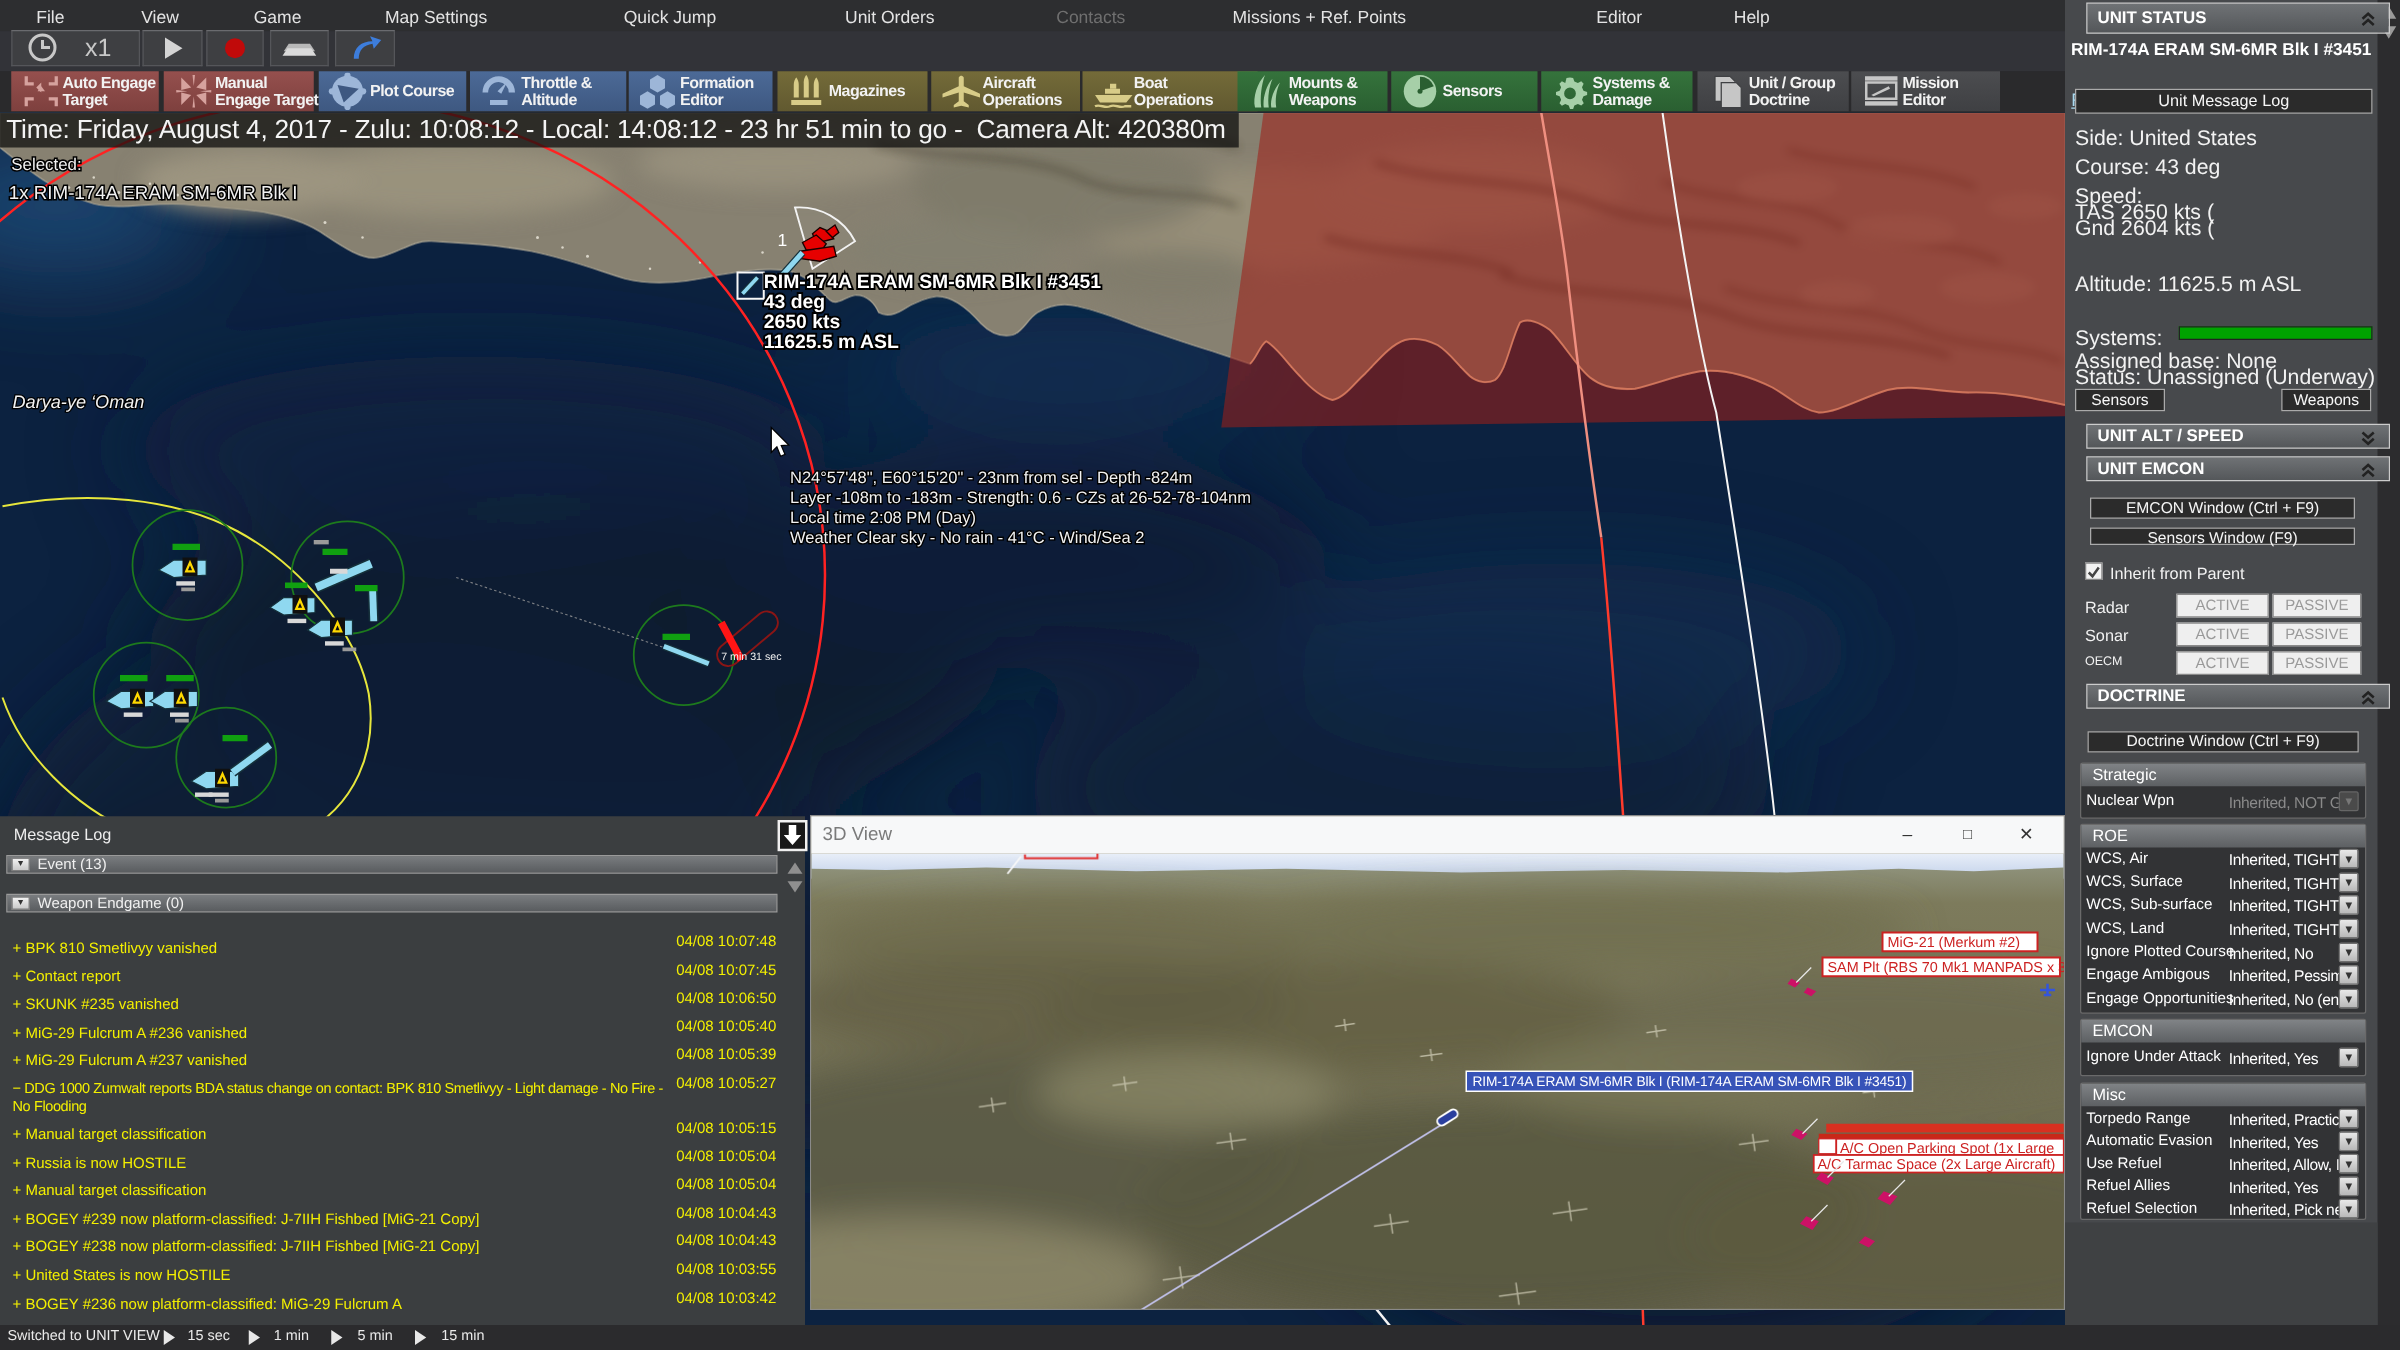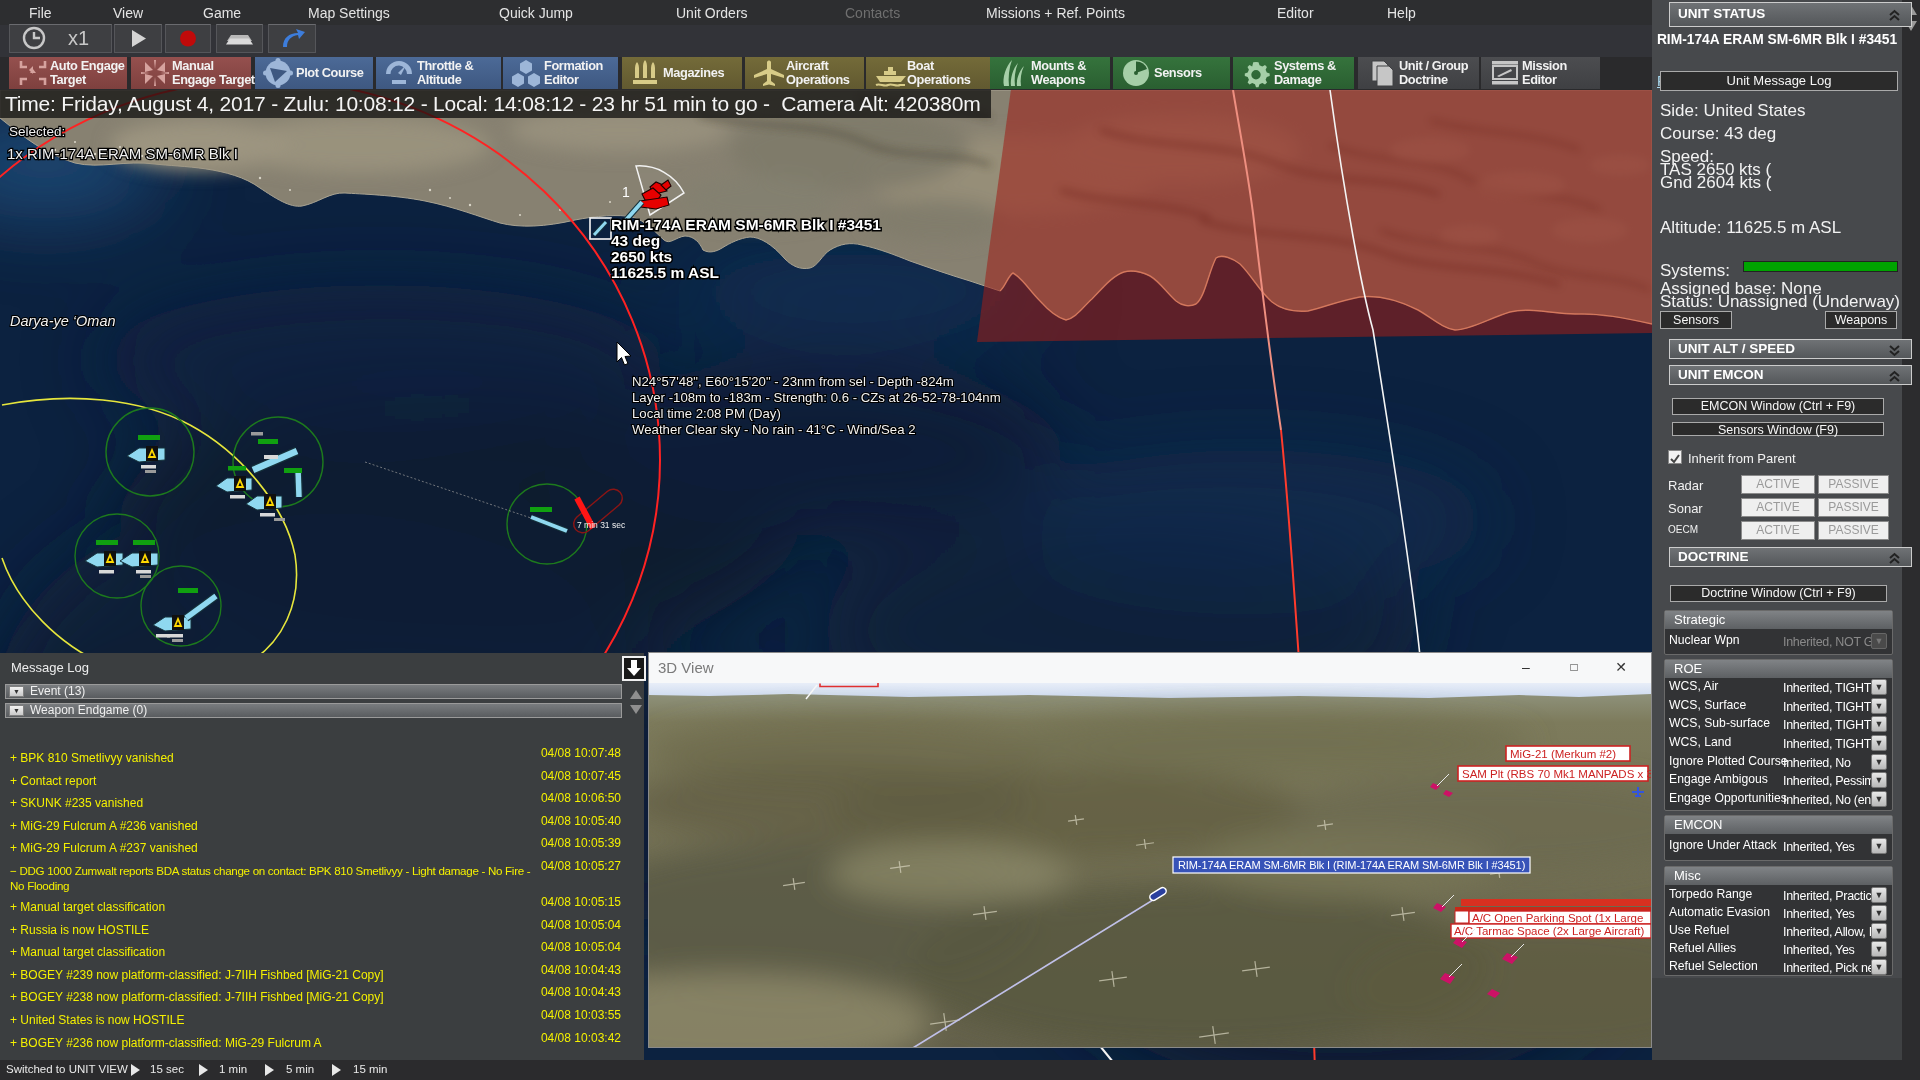--- a/index.html
+++ b/index.html
@@ -482,21 +482,21 @@
 <div id="timebar">Time: Friday, August 4, 2017 - Zulu: 10:08:12 - Local: 14:08:12 - 23 hr 51 min to go -&nbsp; Camera Alt: 420380m</div>
 
 <div id="msglog">
   <div class="abs" style="left:11px;top:7px;color:#ededed;font-size:13px;">Message Log</div>
   <div class="abs" style="left:622px;top:3px;width:24px;height:25px;background:#181818;border:2px solid #f0f0f0;text-align:center;">
     <svg width="14" height="17" viewBox="0 0 14 17" style="margin-top:2px">
           <path d="M4 0 L10 0 L10 8 L14 8 L7 16 L0 8 L4 8 Z" fill="#ffffff"></path>
         </svg>
   </div>
   <div class="grpbar" style="top:31px;"><div class="grpbtn">▼</div>Event (13)</div>
-  <div class="grpbar" style="top:50px;"><div class="grpbtn">▼</div>Weapon Endgame (0)</div>
+  <div class="grpbar" style="top:62px;"><div class="grpbtn">▼</div>Weapon Endgame (0)</div>
   <div class="abs" style="left:630px;top:37px;width:0;height:0;border-bottom:9px solid #8f8f8f;border-left:6px solid transparent;border-right:6px solid transparent;"></div>
   <div class="abs" style="left:630px;top:52px;width:0;height:0;border-top:9px solid #8f8f8f;border-left:6px solid transparent;border-right:6px solid transparent;"></div>
 
   <div class="mrow" style="top:98px">+ BPK 810 Smetlivyy vanished</div>
       <div class="mts" style="top:93px">04/08 10:07:48</div>
   <div class="mrow" style="top:121px">+ Contact report</div>
       <div class="mts" style="top:116px">04/08 10:07:45</div>
   <div class="mrow" style="top:143px">+ SKUNK #235 vanished</div>
       <div class="mts" style="top:138px">04/08 10:06:50</div>
   <div class="mrow" style="top:166px">+ MiG-29 Fulcrum A #236 vanished</div>

